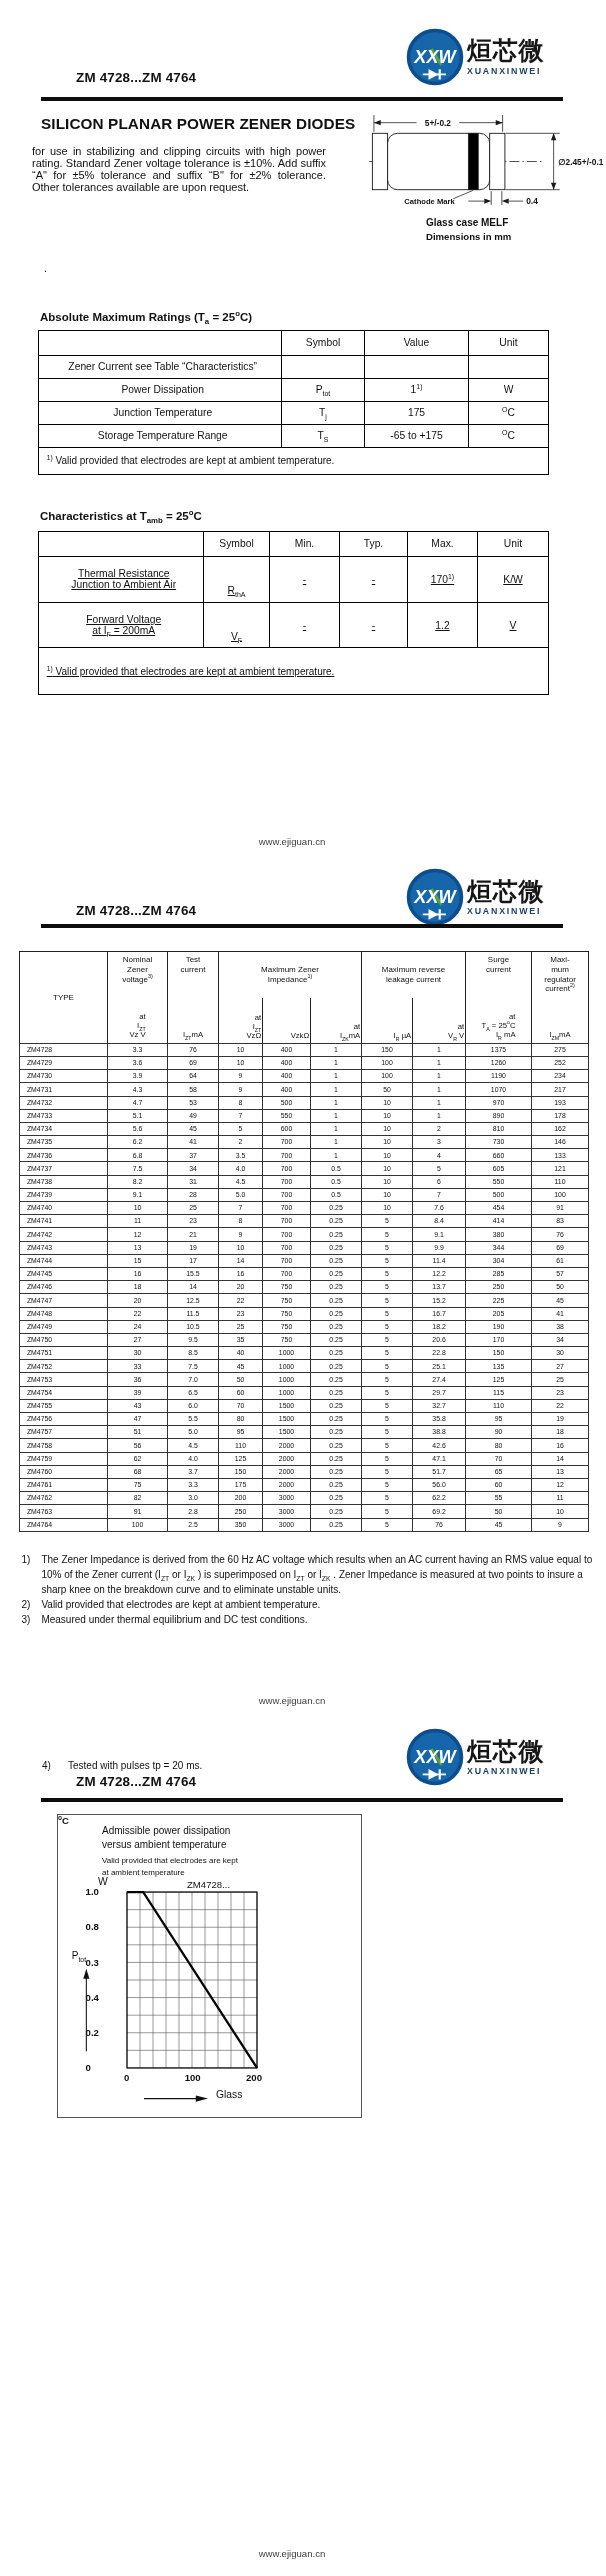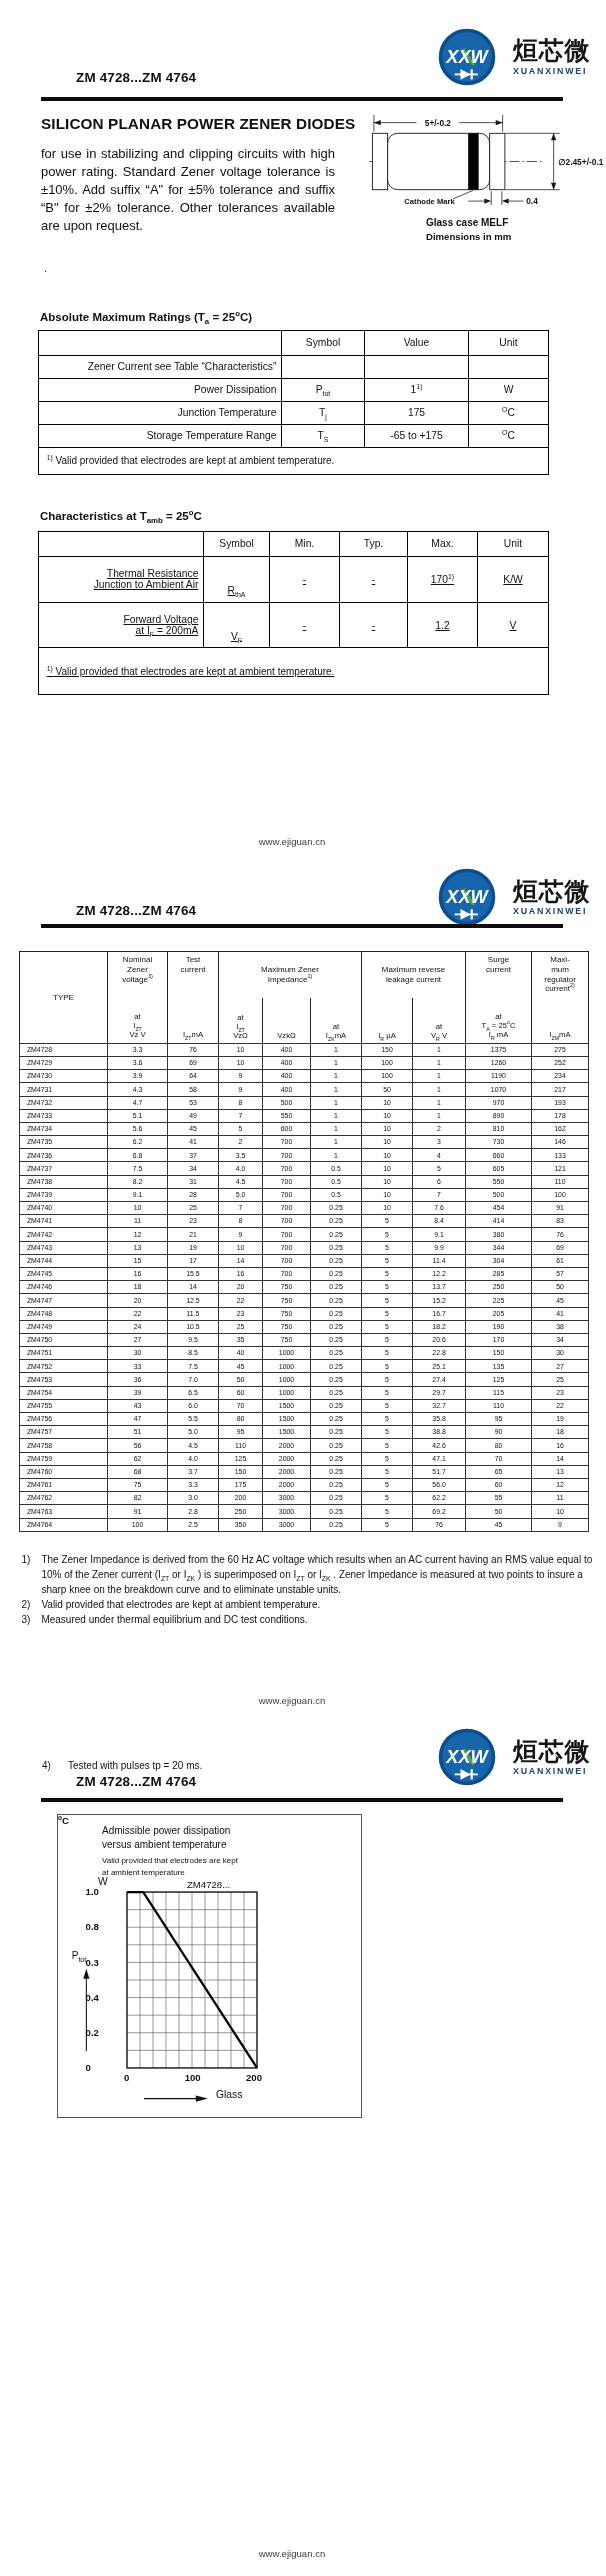--- a/index.html
+++ b/index.html
@@ -7,29 +7,29 @@
         font-family:"Liberation Sans", sans-serif;overflow:hidden;}
   .abs{position:absolute;}
   sub{font-size:68%;line-height:0;}
   sup{font-size:68%;line-height:0;}
 
   
   .part-hdr{position:absolute;left:42px;font-weight:bold;font-size:13.4px;letter-spacing:0.2px;margin-left:34px;}
   #hdr1{top:70px}#hdr2{top:903px}#hdr3{top:1774px}
   .rule{position:absolute;left:41px;width:522px;height:3.8px;background:#0d0d0d;}
   #rule1{top:97px}#rule2{top:924px}#rule3{top:1798px}
-  .logo{position:absolute;left:438px;display:flex;align-items:center;gap:17px;}
+  .logo{position:absolute;left:406px;display:flex;align-items:center;gap:3px;}
   #logo1{top:27.6px}#logo2{top:868px}#logo3{top:1728px}
   .logo-circle{width:58px;height:58px;flex:none;}
   .logo-cn{font-size:25px;font-weight:bold;line-height:27.6px;color:#161616;letter-spacing:0.8px;}
   .logo-en{font-size:8.8px;letter-spacing:1.8px;margin-top:0.8px;color:#1d3f66;font-weight:bold;}
 
   
   #main-title{position:absolute;left:41px;top:115px;font-size:15.3px;font-weight:bold;letter-spacing:0.1px;}
-  .para{position:absolute;left:41px;width:294px;font-size:13px;line-height:18px;text-align:justify;}
+  .para{position:absolute;left:32px;width:294px;font-size:11px;line-height:12px;text-align:justify;}
   #para1{top:145px}#para2{top:229px}
   #stray-dot{position:absolute;left:44px;top:262px;font-size:10.7px;}
 
   
   #pkg-name{position:absolute;left:380px;top:134px;font-size:10.3px;}
   #pkg-svg{position:absolute;left:367px;top:112px;width:240px;height:99px;}
   #pkg-svg line, #pkg-svg rect, #pkg-svg path{stroke:#1a1a1a;}
   .pkg-cap{position:absolute;left:426px;font-weight:bold;}
   #pkg-cap1{top:217px;font-size:10px;}
   #pkg-cap2{top:231px;font-size:9.6px;}
@@ -42,36 +42,36 @@
   
   table.small{position:absolute;left:38px;border-collapse:collapse;table-layout:fixed;
               font-size:10.3px;color:#111;}
   #tableA{top:330px;width:510px;}
   #tableB{top:531px;width:510px;}
   .small th,.small td{border:1px solid #000;padding:1.5px 4.6px;text-align:center;
                       vertical-align:middle;font-weight:normal;}
   .small thead th{height:20.7px;}
   #tableA td{height:19px;}
   #tableB td{height:38px;text-decoration:underline;}
-  .small .param{text-align:right;padding-left:10px;}
+  .small .param{text-align:center;padding-left:10px;}
   .small .fnote td{text-align:left;padding:3.8px 7.7px;height:18.4px;font-size:10px;}
   .pre{white-space:pre-line;}
   #tableB .sym{vertical-align:bottom;padding-bottom:5.4px;}
 
   
   #bigtable{position:absolute;left:19px;top:951px;width:567px;border-collapse:collapse;
             table-layout:fixed;border:1.1px solid #222;}
   #bigtable th{border-left:0.8px solid #222;border-right:0.8px solid #222;vertical-align:middle;
                padding:1.5px 0.8px;font-weight:normal;}
   #bigtable .th-top{border-bottom:none;height:43px;vertical-align:middle;}
   #bigtable .th-sub{border-top:none;height:41px;vertical-align:bottom;padding-bottom:2.3px;}
   .th-stack{height:84px;display:flex;flex-direction:column;justify-content:space-between;
             align-items:center;padding:1.5px 0;}
   .gl{white-space:pre-line;line-height:9.6px;font-size:8px;text-align:center;}
-  .sl{white-space:pre-line;line-height:9.2px;font-size:7.7px;text-align:center;}
+  .sl{white-space:pre-line;line-height:9.2px;font-size:7.7px;text-align:right;}
   #bigtable td{border:0.8px solid #333;font-size:6.9px;height:12.2px;padding:0 1.5px;
                text-align:center;line-height:7.7px;}
   #bigtable td.tcol{text-align:left;padding-left:6.9px;}
 
   
   #notes{position:absolute;left:21.4px;top:1552px;width:572px;font-size:10px;line-height:15px;}
   .note{display:flex;}
   .note-num{width:20px;flex:none;}
   .note-body{flex:1;}
   #note4{position:absolute;left:42px;top:1760px;font-size:10px;display:flex;}

